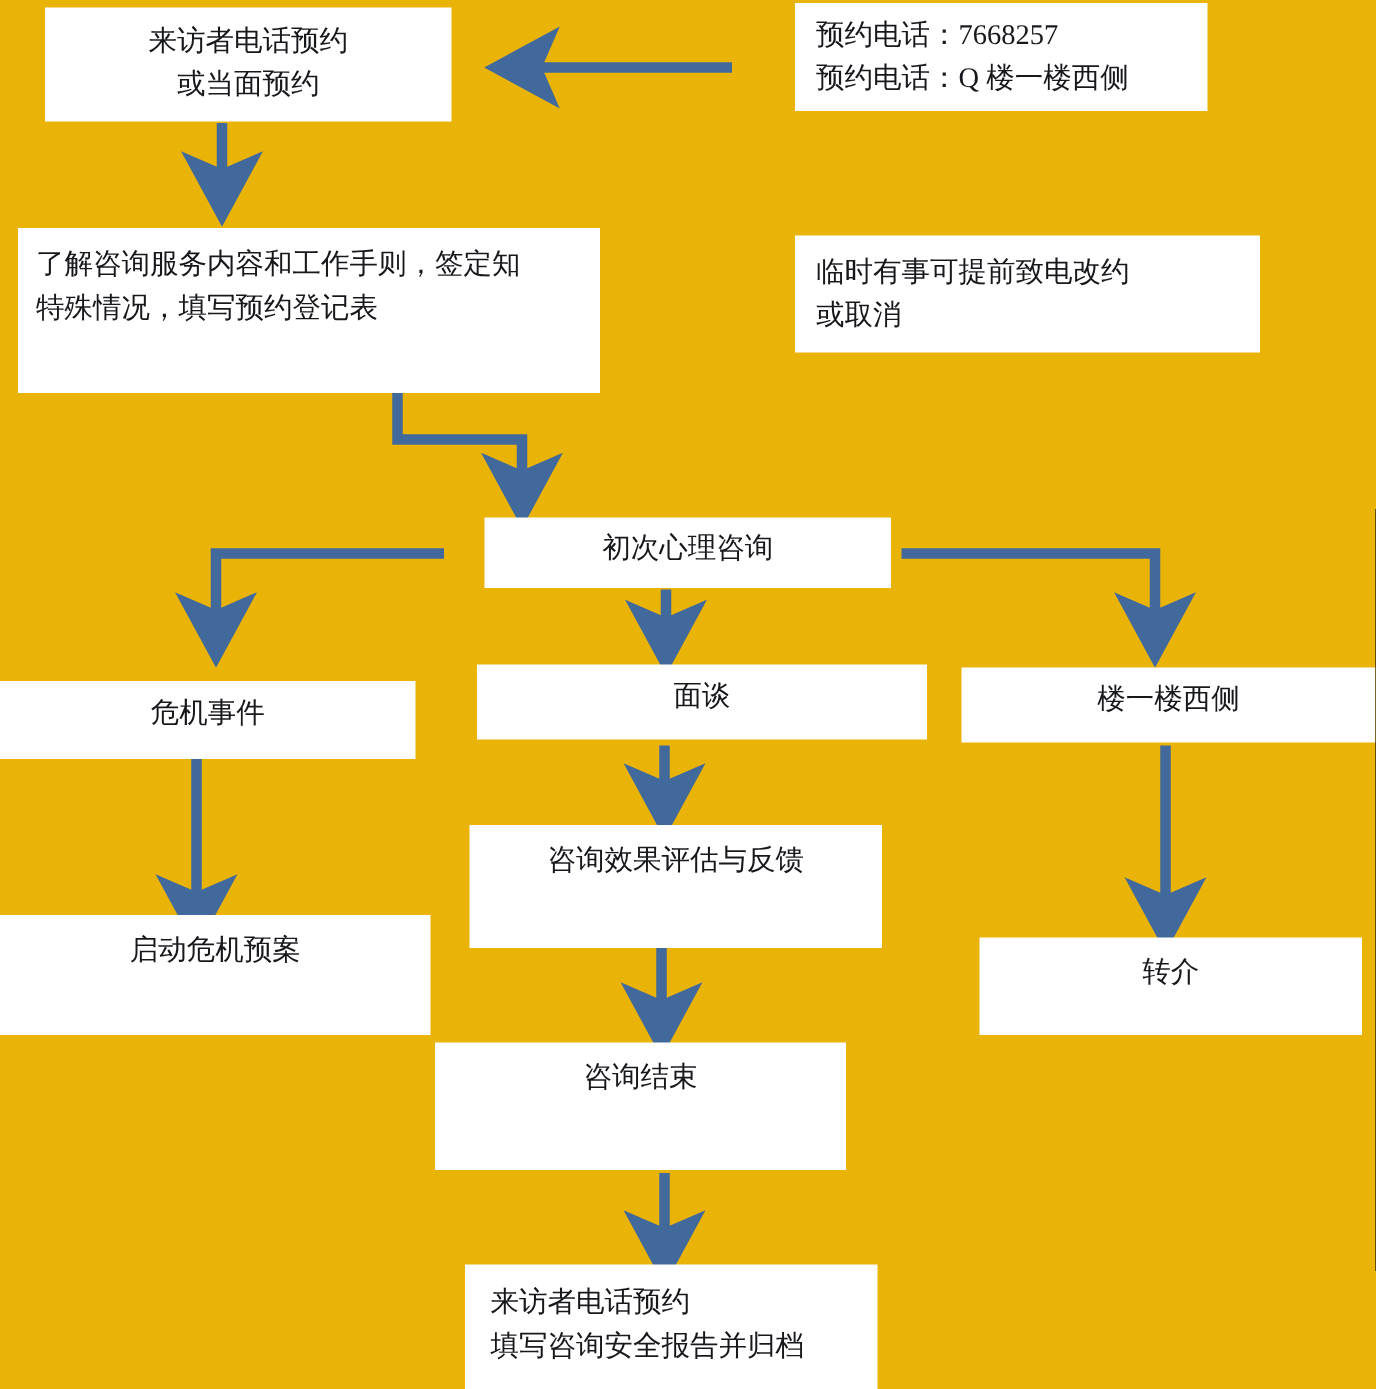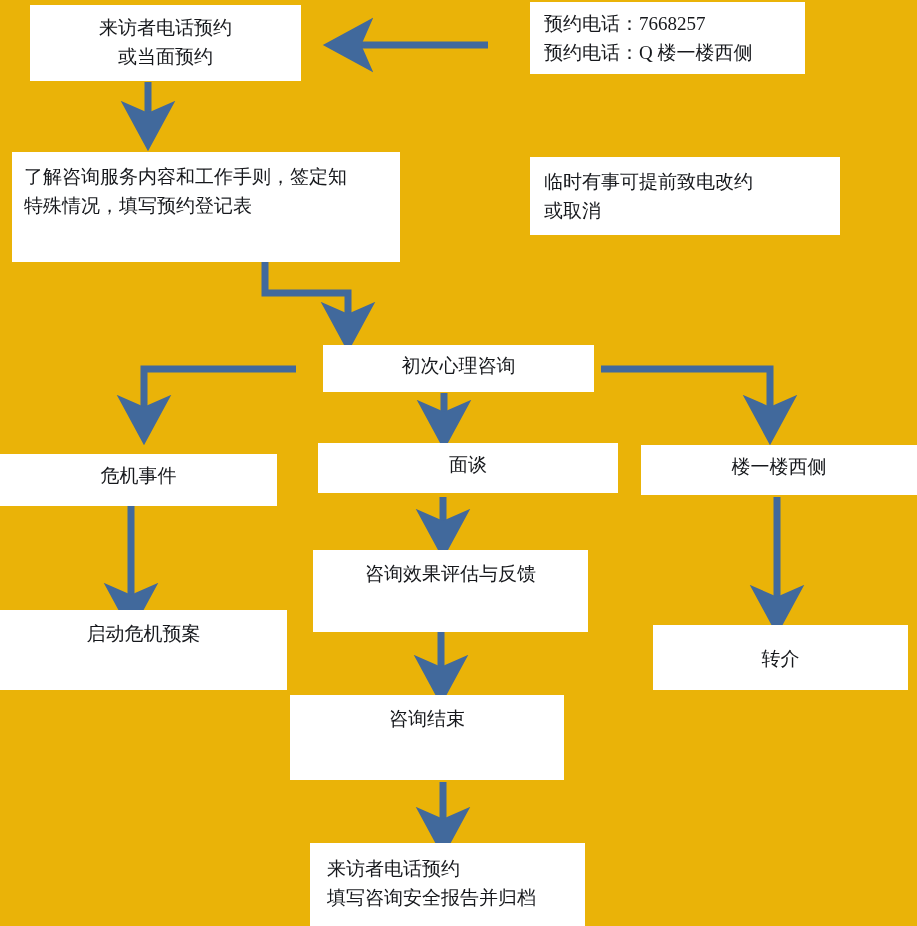--- a/index.html
+++ b/index.html
@@ -162,21 +162,21 @@
     </div>
   </div>
 
   <div class="node center" style="left:0px; top:610px; width:287px; height:80px;">
     <div class="pad-c" style="padding-top:10px;">
       <span class="line">启动危机预案</span>
     </div>
   </div>
 
   <div class="node center" style="left:653px; top:625px; width:255px; height:65px;">
-    <div class="pad-c" style="padding-top:20px;">
+    <div class="pad-c" style="padding-top:10px;">
       <span class="line">转介</span>
     </div>
   </div>
 
   <div class="node center" style="left:290px; top:695px; width:274px; height:85px;">
     <div class="pad-c" style="padding-top:10px;">
       <span class="line">咨询结束</span>
     </div>
   </div>
 

